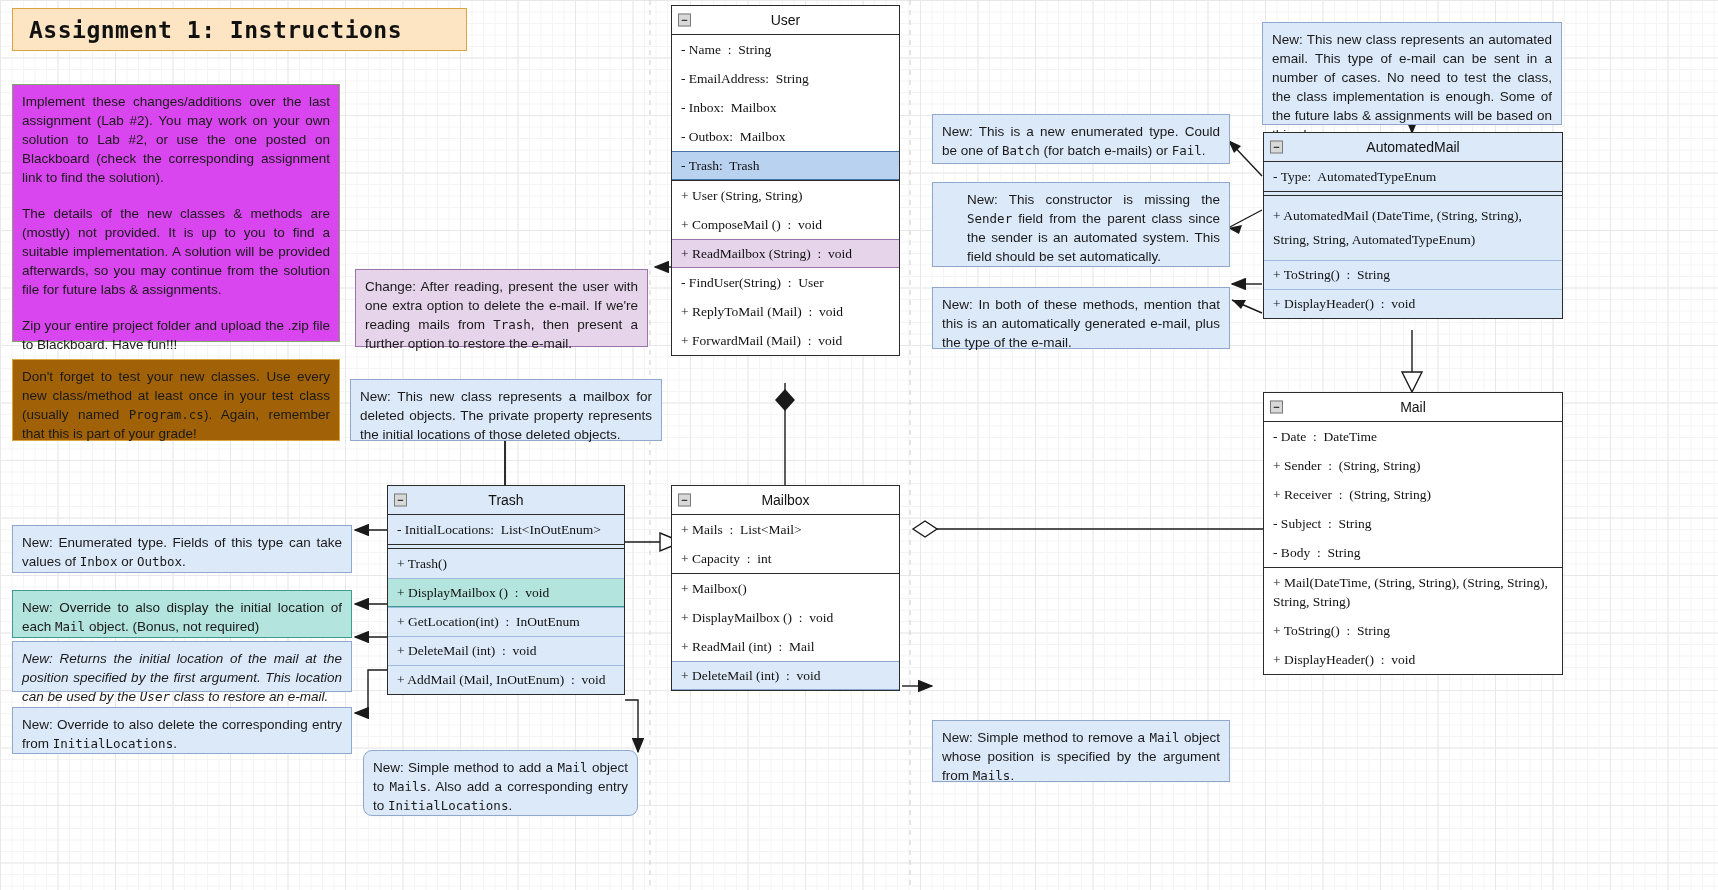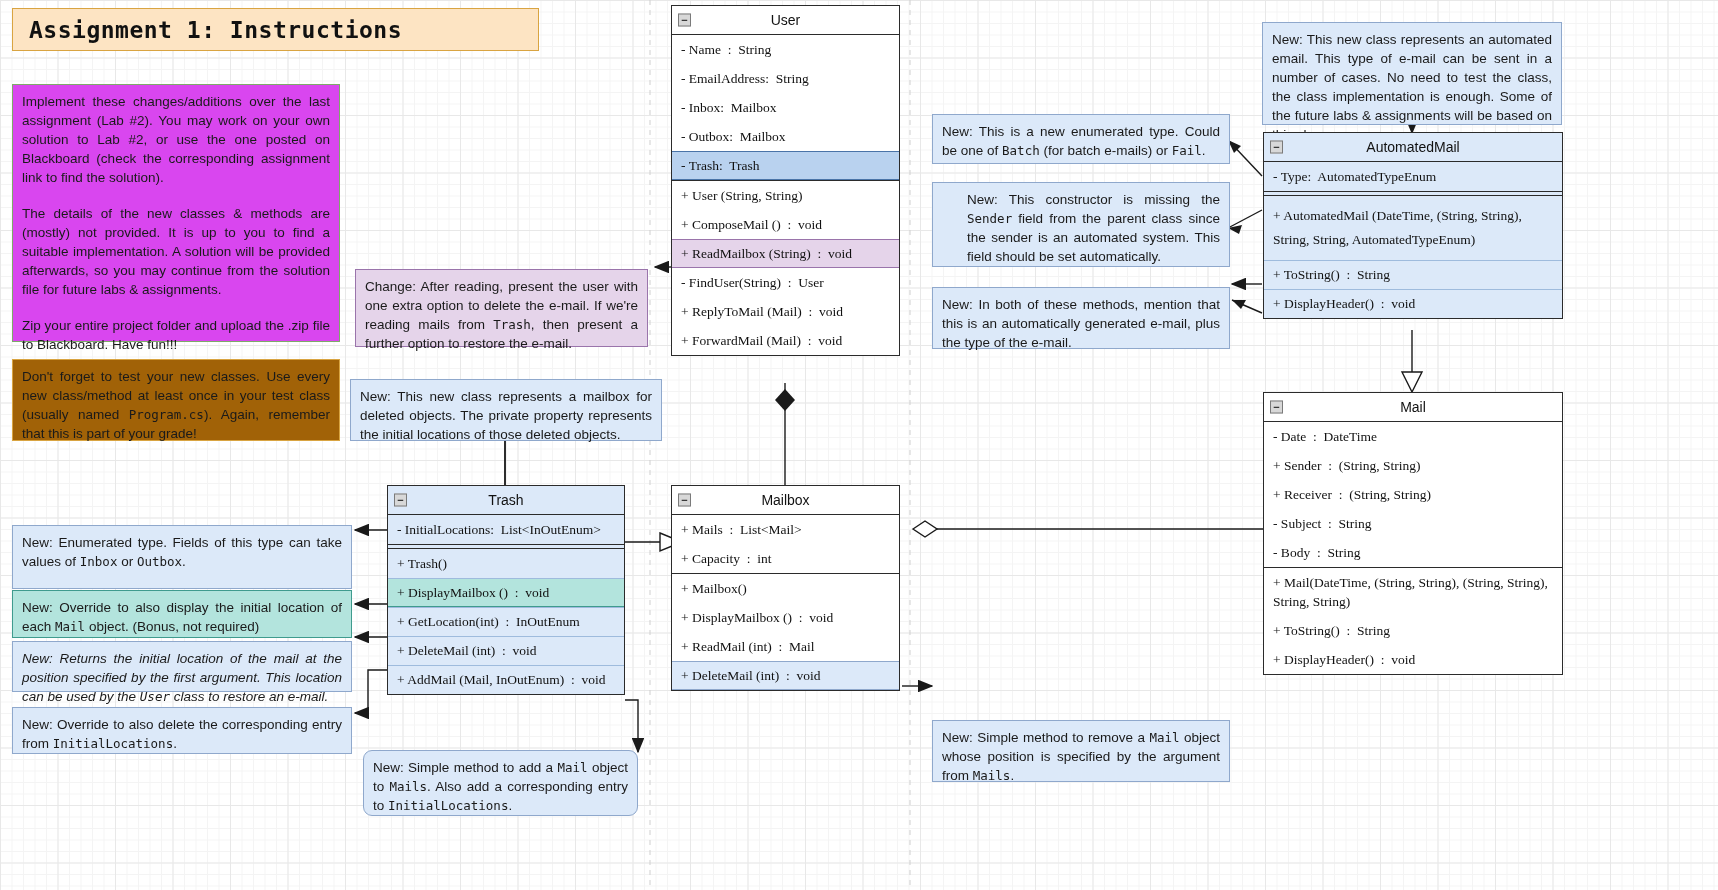--- a/index.html
+++ b/index.html
@@ -20,21 +20,21 @@
       linear-gradient(to right, #f4f4f4 1px, transparent 1px),
       linear-gradient(to bottom, #f4f4f4 1px, transparent 1px);
     background-size: 57.5px 57.5px, 57.5px 57.5px, 11.5px 11.5px, 11.5px 11.5px;
     z-index:0;
   }
   .layer { position:absolute; left:0; top:0; width:1718px; height:890px; z-index:2; }
   svg.edges { position:absolute; left:0; top:0; width:1718px; height:890px; z-index:1; pointer-events:none; }
 
   
   #title-banner {
-    position:absolute; left:12px; top:8px; width:527px; height:43px;
+    position:absolute; left:12px; top:8px; width:455px; height:43px;
     background:#fde4c3; border:1.5px solid #d9a441;
     display:flex; align-items:center; padding-left:16px;
     font-family:"DejaVu Sans Mono","Liberation Mono",monospace;
     font-weight:bold; font-size:23px; color:#111; letter-spacing:0.5px;
   }
 
   
   .note {
     position:absolute;
     font-size:13.5px; line-height:19px; color:#1a1a1a;
@@ -155,21 +155,21 @@
   <div class="note green" style="left:12px; top:67px; width:328px; height:258px;">
     <p>Implement these changes/additions over the last assignment (Lab #2). You may work on your own solution to Lab #2, or use the one posted on Blackboard (check the corresponding assignment link to find the solution).</p>
     <p>The details of the new classes &amp; methods are (mostly) not provided. It is up to you to find a suitable implementation. A solution will be provided afterwards, so you may continue from the solution file for future labs &amp; assignments.</p>
     <p>Zip your entire project folder and upload the .zip file to Blackboard. Have fun!!!</p>
   </div>
 
   <div class="note yellow" style="left:12px; top:342px; width:328px; height:82px;">
     <span>Don't forget to test your new classes. Use every new class/method at least once in your test class (usually named </span><span class="mono">Program.cs</span><span>). Again, remember that this is part of your grade!</span>
   </div>
 
-  <div class="note" style="left:12px; top:508px; width:340px; height:64px;">
+  <div class="note" style="left:12px; top:508px; width:340px; height:48px;">
     <span>New: Enumerated type. Fields of this type can take values of </span><span class="mono">Inbox</span><span> or </span><span class="mono">Outbox</span><span>.</span>
   </div>
 
   <div class="note teal" style="left:12px; top:573px; width:340px; height:48px;">
     <span>New: Override to also display the initial location of each </span><span class="mono">Mail</span><span> object. (Bonus, not required)</span>
   </div>
 
   <div class="note" style="left:12px; top:624px; width:340px; height:51px;font-style:italic;">
     <span>New: Returns the initial location of the mail at the position specified by the first argument. This location can be used by the </span><span class="mono">User</span><span> class to restore an e-mail.</span>
   </div>

